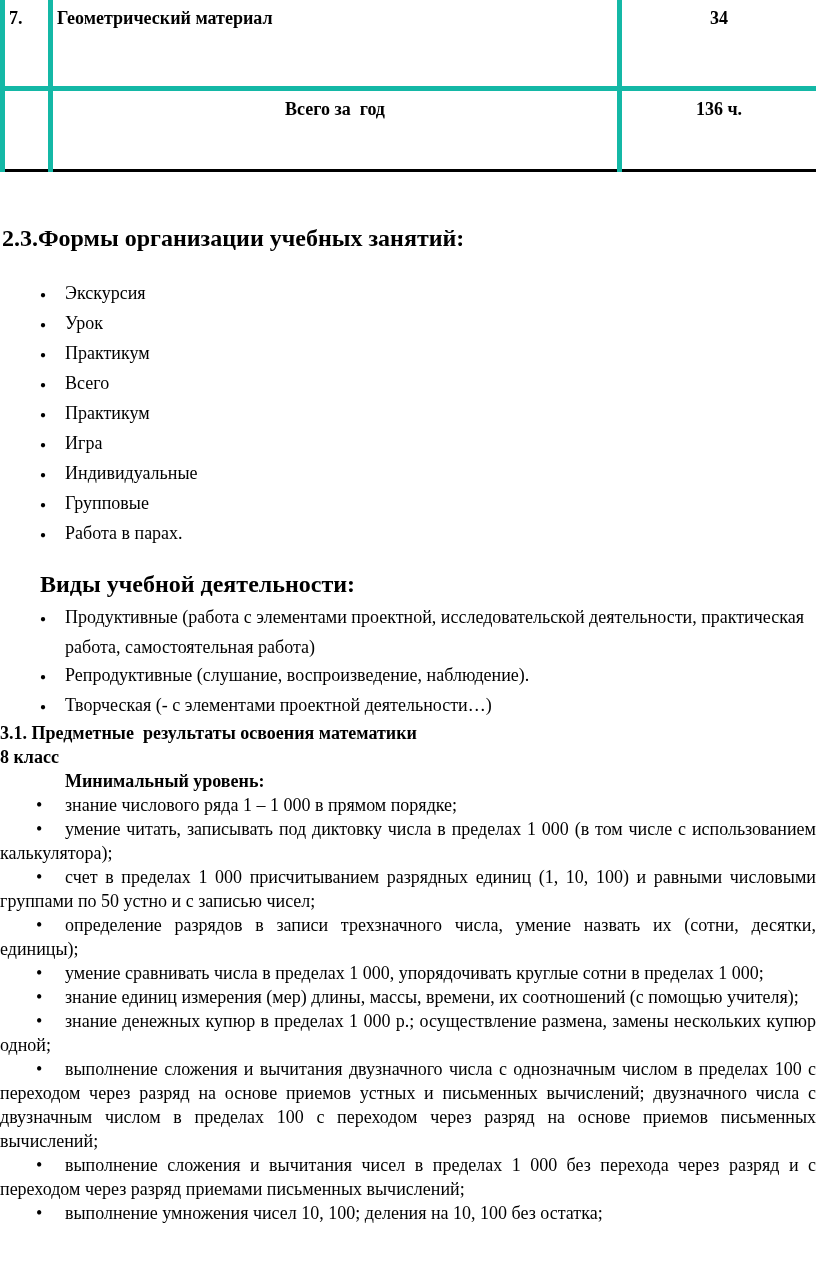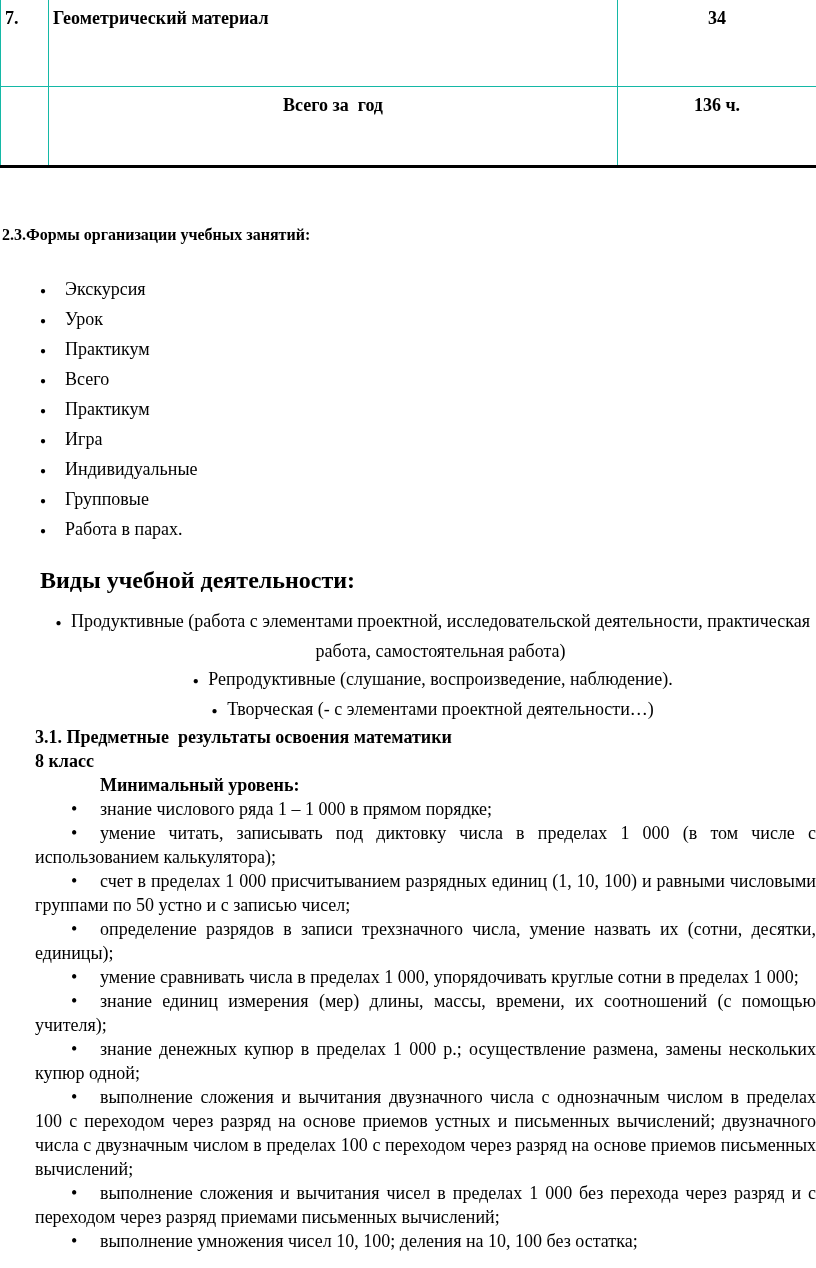--- a/index.html
+++ b/index.html
@@ -25,70 +25,70 @@
   
   table.hours-table {
     border-collapse: collapse;
     width: 816px;
     table-layout: fixed;
   }
   col.c1 { width: 48px; }
   col.c2 { width: 569px; }
   col.c3 { width: 199px; }
   table.hours-table td {
-    border: 1px solid #14b8a6;
+    border: 5px solid #14b8a6;
     vertical-align: top;
     padding: 6px 4px 0 4px;
     font-weight: bold;
     font-size: 18px;
     line-height: 24px;
   }
   tr.r1 td { border-top: none; height: 80px; }
   tr.r2 td { border-bottom: 3px solid #000; height: 72px; }
   td.num   { padding-left: 13px; }
   td.title { padding-left: 10px; }
   td.hours { text-align: center; }
   tr.r2 td.title { text-align: center; }
 
   .pre { white-space: pre-wrap; }
 
   
   .h-forms {
-    font-size: 16px;
+    font-size: 24px;
     font-weight: bold;
     line-height: 29px;
     margin: 52px 0 0 2px;
   }
   .h-activities {
     font-size: 24px;
     font-weight: bold;
     line-height: 29px;
     margin: 21px 0 0 40px;
   }
 
   
   .bullet-list { line-height: 29px; }
   .bullet-list.forms      { margin-top: 26px; }
-  .bullet-list.activities { margin-top: 12px; line-height: 28px; text-align: center; }
+  .bullet-list.activities { margin-top: 4px; line-height: 28px; }
   .b-item {
     padding-left: 65px;
     text-indent: -25px;
   }
   .b-item::before {
     content: "●";
     display: inline-block;
     width: 25px;
     font-size: 10px;
     text-indent: 0;
     vertical-align: 1px;
   }
 
   
   .results { margin-top: 0; line-height: 24px; }
-  .results p { margin: 0; padding-left: 35px; }
+  .results p { margin: 0; }
   .h-results { font-weight: bold; }
   .h-grade   { font-weight: bold; }
   .h-level   { font-weight: bold; margin-left: 65px !important; }
   .min-item {
     text-align: justify;
     text-indent: 36px;
   }
   .min-item::before {
     content: "•";
     display: inline-block;

